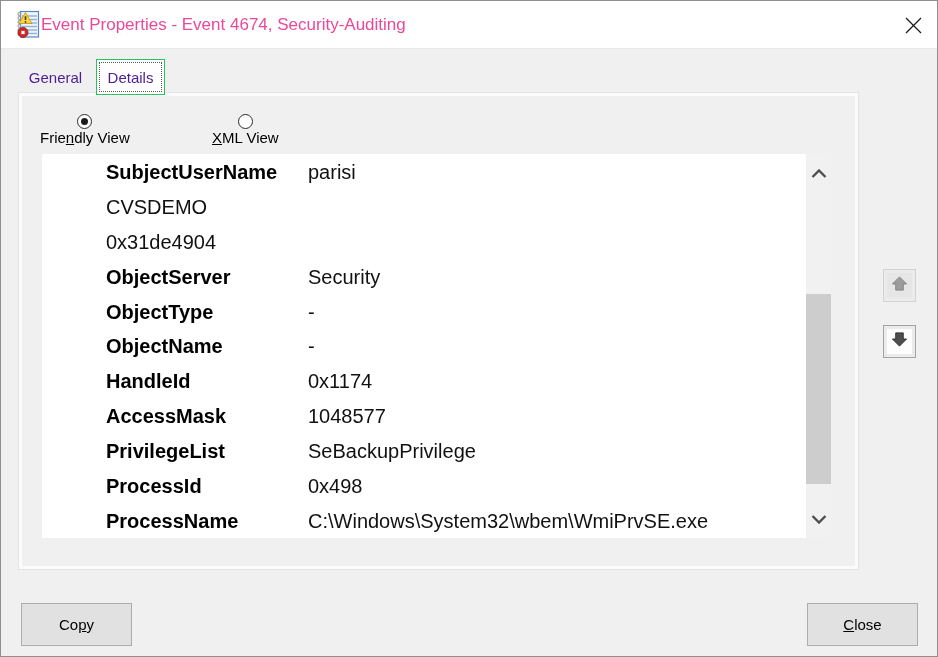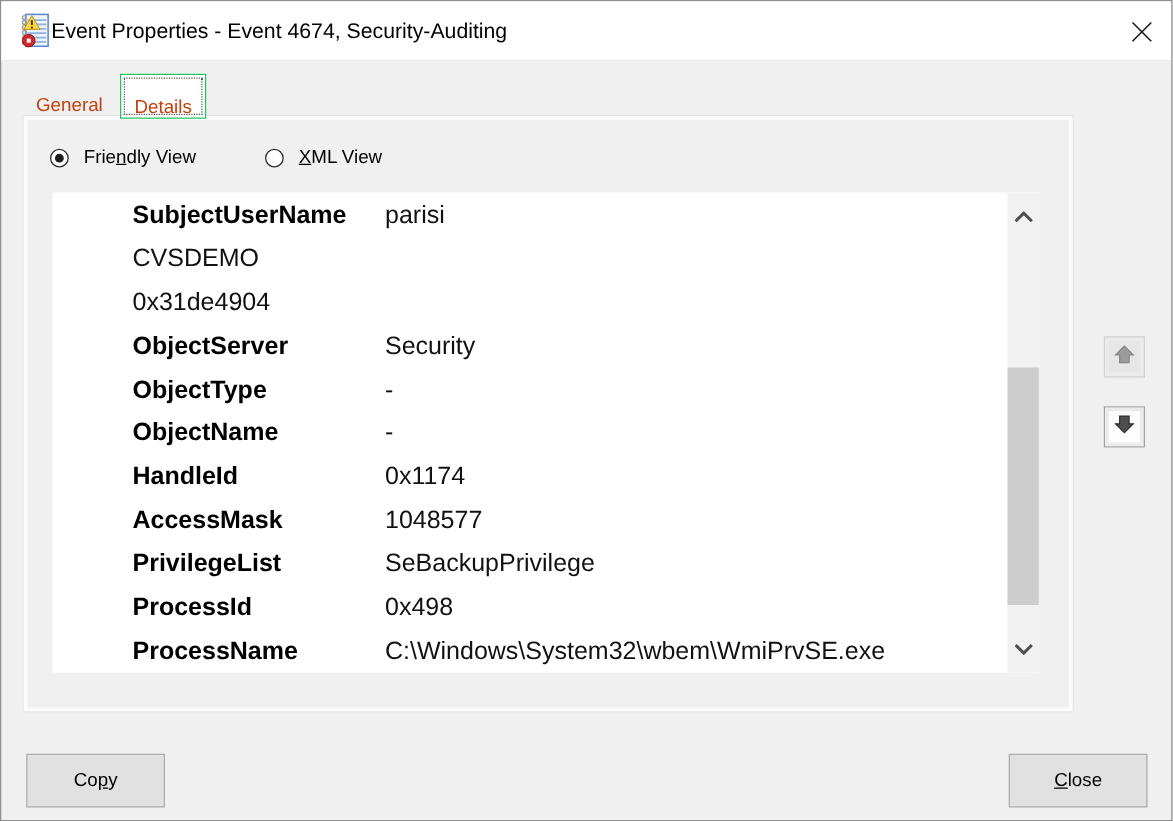--- a/index.html
+++ b/index.html
@@ -15,32 +15,32 @@
 
   
   .titlebar {
     position: absolute; top: 0; left: 0; width: 936px; height: 48px;
     background: var(--titlebar-bg, #ffffff);
     border-bottom: 1px solid #e9e9e9;
   }
   .title-icon { position: absolute; left: 13px; top: 9px; width: 26px; height: 29px; }
   .title-text {
     position: absolute; left: 40px; top: 0; height: 48px; line-height: 48px;
-    font-size: 17px; color: #000000; white-space: nowrap;
+    font-size: 17px; color: #ec4899; white-space: nowrap;
   }
   .close-btn {
     position: absolute; left: 892px; top: 7px; width: 40px; height: 34px;
     display: flex; align-items: center; justify-content: center;
     cursor: default; background: transparent;
   }
 
   
   .tab {
-    position: absolute; font-size: 15px; color: #c2410c;
-    display: flex; align-items: flex-end; justify-content: center;
+    position: absolute; font-size: 15px; color: #4c1d95;
+    display: flex; align-items: center; justify-content: center;
   }
   .tab-general { left: 18px; top: 61px; width: 73px; height: 31px; background: transparent; }
   .tab-details {
     left: 95px; top: 58px; width: 69px; height: 36px;
     background: #fff; border: 1px solid #22c55e; z-index: 4;
   }
   .tab-details .focus-rect {
     position: absolute; left: 2px; top: 2px; right: 2px; bottom: 2px;
     border: 1px dotted #5a5a5a;
   }
@@ -50,22 +50,22 @@
   .tab-page {
     position: absolute; left: 18px; top: 92px; width: 839px; height: 476px;
     background: var(--dialog-bg, #f0f0f0);
     border: 3px solid #fbfbfb;
     box-shadow: 0 0 0 1px #e4e4e4;
     z-index: 2;
   }
 
   
   .radio-option {
-    position: absolute; display: flex; align-items: flex-end; gap: 12px;
-    font-size: 15px; color: #000; height: 20px;
+    position: absolute; display: flex; align-items: center; gap: 0;
+    font-size: 15px; color: #000; height: 20px; flex-direction: column;
   }
   .radio-friendly { left: 18px; top: 18px; }
   .radio-xml { left: 190px; top: 18px; }
   .radio-circle {
     width: 15px; height: 15px; border: 1px solid #2b2b2b; border-radius: 50%;
     background: #fff; display: flex; align-items: center; justify-content: center;
     flex: 0 0 auto;
   }
   .radio-circle.selected::after {
     content: ""; width: 7px; height: 7px; border-radius: 50%; background: #1c1c1c;

